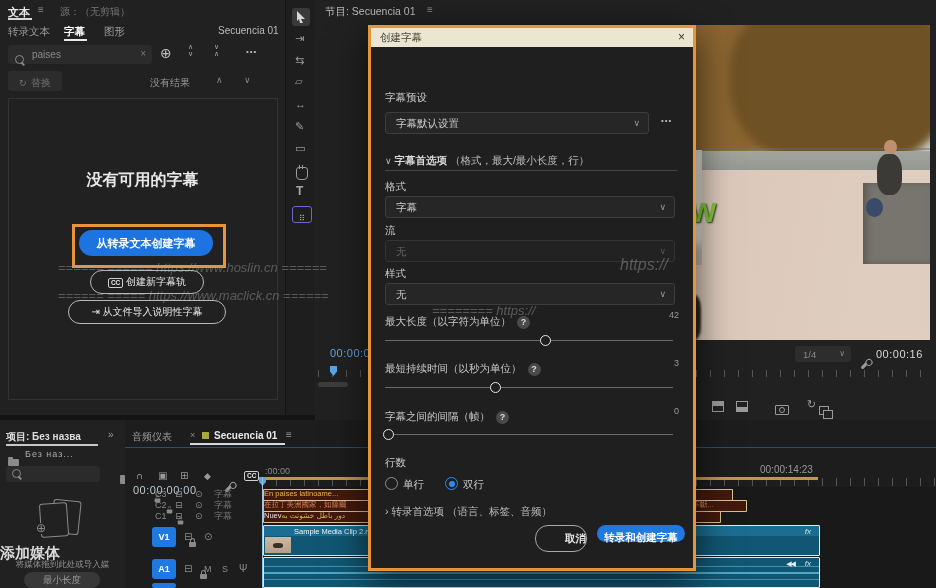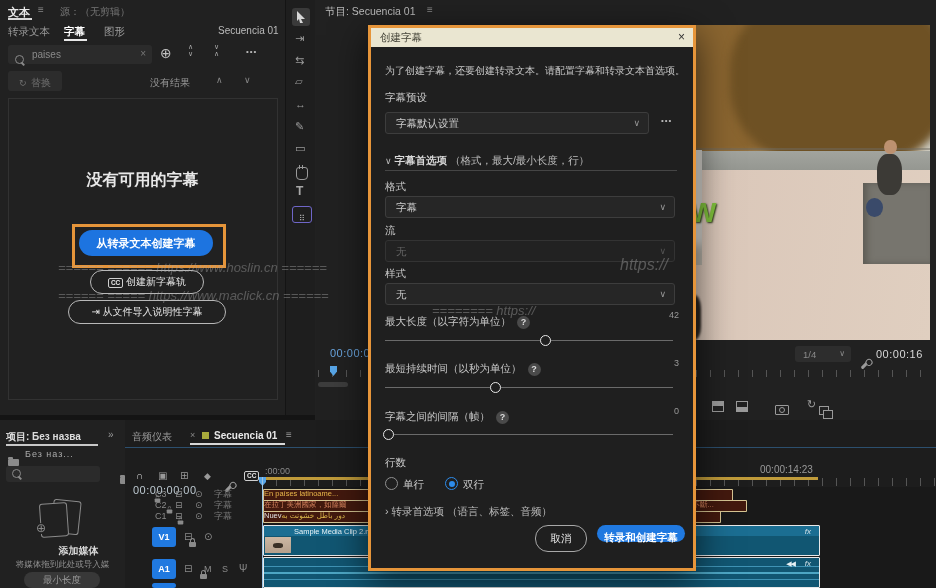--- a/index.html
+++ b/index.html
@@ -176,21 +176,21 @@
     <span class="icon-folder abs" style="left:8px;top:32px;"></span>
     <span class="abs nowrap" style="left:25px;top:29px;width:90px;font-size:9px;color:#aaa;letter-spacing:1px;">Без наз...</span>
     <div class="abs" style="left:6px;top:46px;width:94px;height:16px;background:#2b2b2b;border-radius:3px;">
       <span class="icon-search" style="position:absolute;left:6px;top:3px;"></span>
     </div>
     <span class="icon-folder abs" style="left:105px;top:50px;"></span>
 
     <div class="abs" style="left:52px;top:80px;width:26px;height:32px;border:1.5px solid #8a8a8a;border-radius:3px;transform:rotate(6deg);"></div>
     <div class="abs" style="left:40px;top:83px;width:26px;height:32px;border:1.5px solid #8a8a8a;border-radius:3px;background:#212121;transform:rotate(-4deg);"></div>
     <span class="abs" style="left:36px;top:103px;font-size:12px;color:#8a8a8a;background:#212121;border-radius:50%;line-height:11px;">⊕</span>
-    <div class="abs" style="left:16px;top:124px;width:125px;text-align:center;font-size:10px;font-weight:bold;color:#d8d8d8;">添加媒体</div>
+    <div class="abs" style="left:0;top:124px;width:125px;font-size:15px;font-weight:bold;color:#d8d8d8;">添加媒体</div>
     <div class="abs nowrap" style="left:0;top:139px;width:125px;text-align:center;font-size:8.5px;color:#909090;">将媒体拖到此处或导入媒</div>
     <div class="abs" style="left:24px;top:152px;width:76px;height:16px;border-radius:9px;background:#383838;text-align:center;line-height:16px;font-size:9.5px;color:#9a9a9a;">最小长度</div>
   </div>
 
   <div class="panel" style="left:125px;top:420px;width:811px;height:168px;background:#1d1d1d;">
     <span class="abs" style="left:7px;top:10px;font-size:10px;color:#999;">音频仪表</span>
     <span class="abs" style="left:65px;top:10px;font-size:9px;color:#888;">×</span>
     <div class="abs" style="left:77px;top:12px;width:7px;height:7px;background:#a8aa3c;"></div>
     <span class="abs" style="left:89px;top:10px;font-size:10px;font-weight:bold;color:#e8e8e8;">Secuencia 01</span>
     <div class="abs" style="left:65px;top:23px;width:95px;height:2px;background:#d8d8d8;"></div>
@@ -277,21 +277,20 @@
     <div class="abs" style="left:134px;top:57px;width:7px;height:9px;background:#58a6e8;clip-path:polygon(0 0,100% 0,100% 55%,50% 100%,0 55%);"></div>
     <div class="abs" style="left:137px;top:57px;width:1px;height:111px;background:#9cc4e4;"></div>
   </div>
 
   <div class="abs" style="left:368px;top:25px;width:322px;height:540px;border:3px solid #e6953a;background:#1f1f1f;z-index:50;box-shadow:0 10px 35px rgba(0,0,0,.65);">
     <div class="abs" style="left:0;top:0;width:100%;height:19px;background:#eae6d1;">
       <span style="position:absolute;left:9px;top:3px;font-size:10.5px;color:#46453a;">创建字幕</span>
       <span style="position:absolute;right:8px;top:2px;font-size:12px;color:#333;">×</span>
     </div>
 
-    <div class="abs nowrap" style="left:14px;top:36px;width:296px;font-size:10px;color:#c8c8c8;">为了创建字幕，还要创建转录文本。请配置字幕和转录文本首选项。</div>
 
     <span class="abs" style="left:14px;top:63px;font-size:10.5px;color:#c8c8c8;">字幕预设</span>
     <div class="dd" style="left:14px;top:84px;width:252px;height:20px;">
       <span>字幕默认设置</span>
       <span class="chev">∨</span>
     </div>
     <span class="abs" style="left:290px;top:88px;font-size:8px;color:#bbb;letter-spacing:1px;">•••</span>
 
     <div class="abs" style="left:14px;top:126px;font-size:10.5px;color:#d8d8d8;">
       <span style="font-size:9px;color:#bbb;">∨</span>
@@ -341,21 +340,21 @@
     <span class="abs" style="left:32px;top:450px;font-size:10.5px;color:#c8c8c8;">单行</span>
     <div class="radio sel" style="left:74px;top:449px;"></div>
     <span class="abs" style="left:92px;top:450px;font-size:10.5px;color:#c8c8c8;">双行</span>
 
     <div class="abs" style="left:14px;top:477px;font-size:10.5px;color:#bdbdbd;">
       <span style="font-size:11px;color:#bbb;">›</span>
       <span>转录首选项</span>
       <span>（语言、标签、音频）</span>
     </div>
 
-    <div class="abs" style="left:164px;top:497px;width:50px;height:25px;border:1px solid #a8a8a8;border-radius:13px;text-align:center;line-height:25px;font-size:10.5px;color:#e8e8e8;">取消</div>
+    <div class="abs" style="left:164px;top:497px;width:50px;height:25px;border:1px solid #a8a8a8;border-radius:13px;text-align:right;line-height:25px;font-size:10.5px;color:#e8e8e8;font-weight:bold;">取消</div>
     <div class="abs" style="left:226px;top:497px;width:88px;height:17px;border-radius:13px;background:#2079e0;text-align:center;line-height:25px;font-size:10.5px;font-weight:bold;color:#fff;">转录和创建字幕</div>
   </div>
 
   <span class="wm" style="left:58px;top:260px;font-size:13px;">====== ====== https://www.hoslin.cn ======</span>
   <span class="wm" style="left:620px;top:256px;font-size:16px;">https://</span>
   <span class="wm" style="left:58px;top:288px;font-size:13px;">====== ===== https://www.maclick.cn ======</span>
   <span class="wm" style="left:432px;top:303px;font-size:13px;z-index:90;">======== https://</span>
 
 </div>
 

